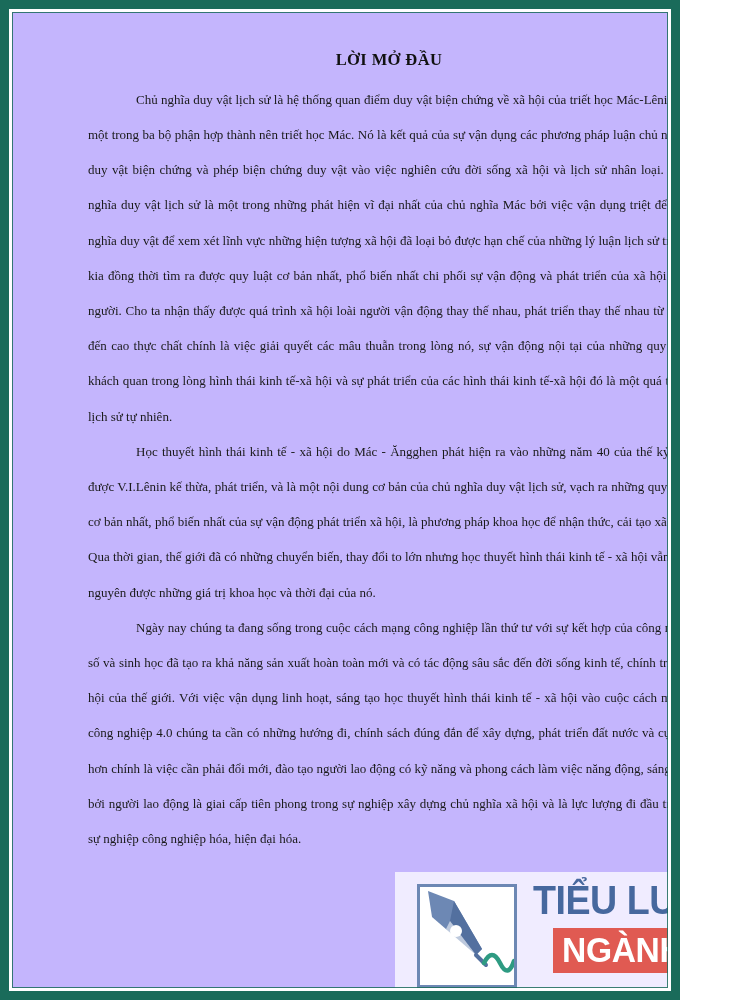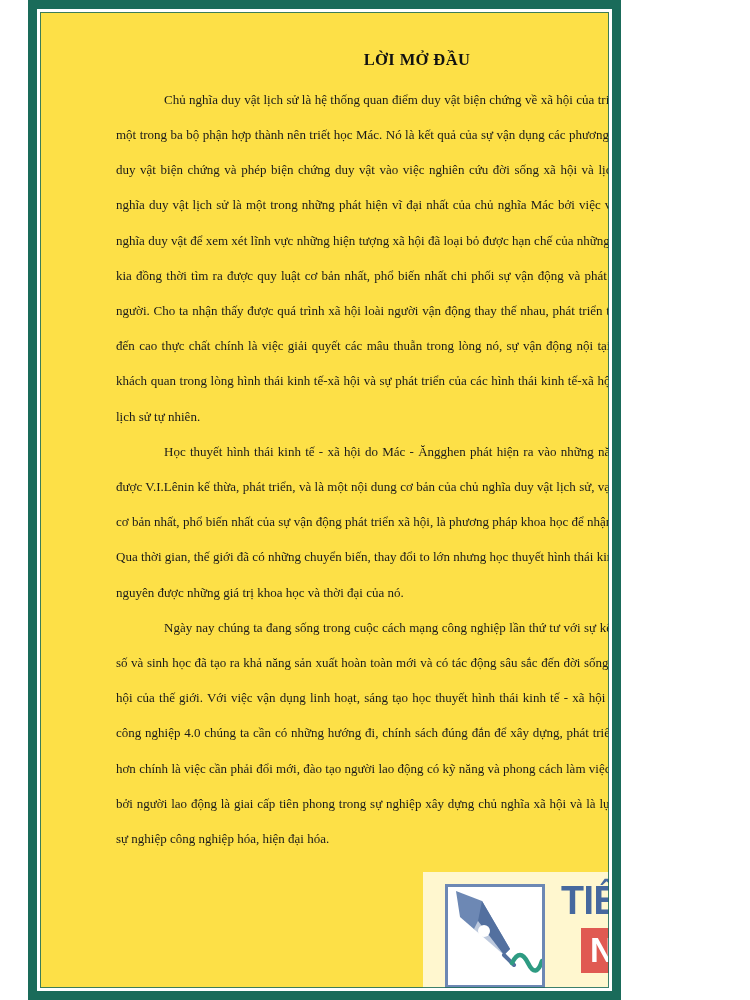--- a/index.html
+++ b/index.html
@@ -7,26 +7,25 @@
     margin: 0;
     padding: 0;
     background: #ffffff;
   }
   body {
     font-family: "Liberation Serif", "DejaVu Serif", serif;
   }
 
   .page {
     position: relative;
-    width: 593px;
+    width: 680px;
     height: 1000px;
     box-sizing: border-box;
-    background: #fde047;
+    background: #c4b5fd;
     overflow: hidden;
-    margin-left: 28px;
   }
 
   
   .frame-outer {
     position: absolute;
     inset: 0;
     border: 9px solid #1a6b5a;
     box-sizing: border-box;
     pointer-events: none;
     z-index: 40;

